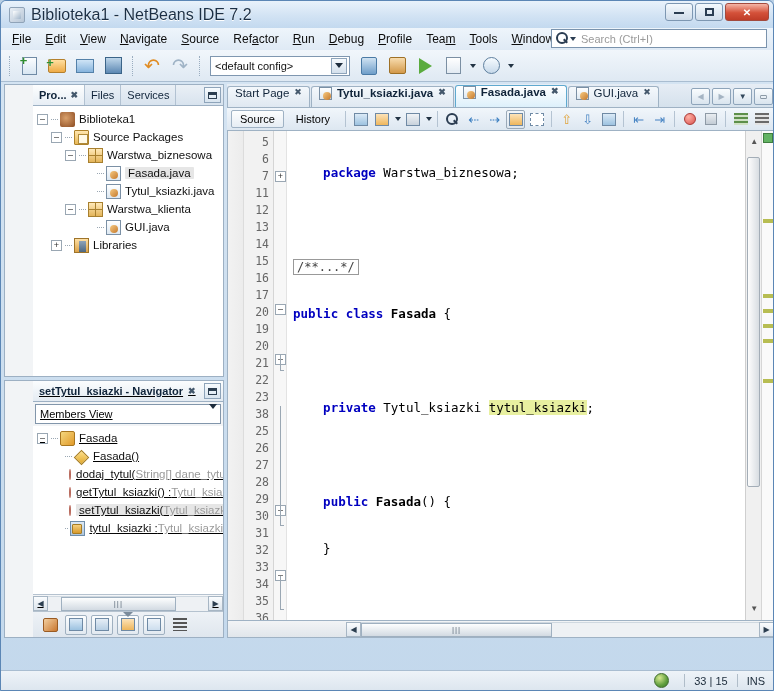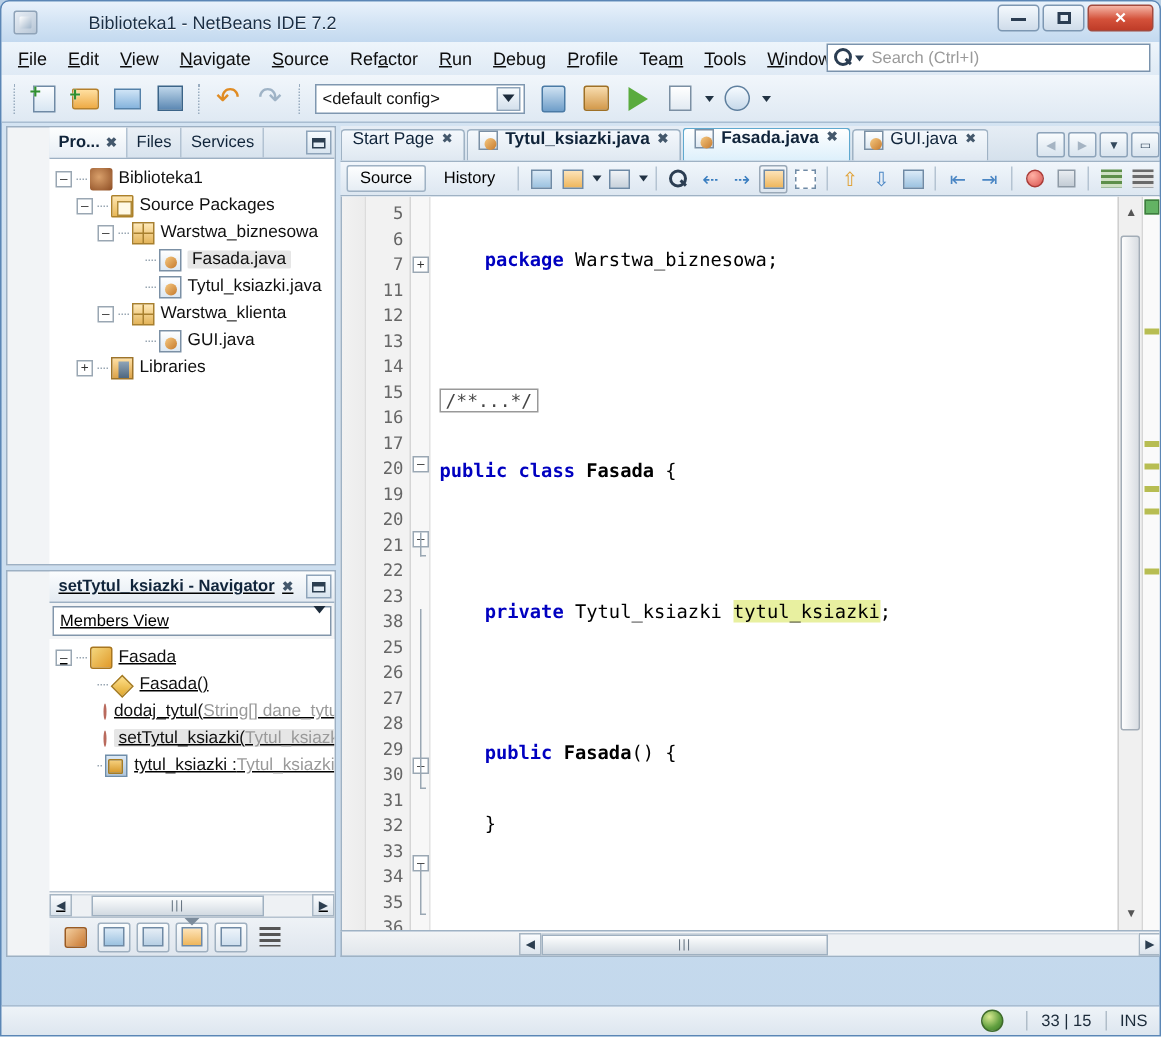--- a/index.html
+++ b/index.html
@@ -33,24 +33,23 @@
     width: 16px; height: 16px; margin-right: 6px;
     background: linear-gradient(135deg,#e8eef5,#b7c6d6);
     border: 1px solid #8fa3b8; border-radius: 2px;
     position: relative;
   }
   .title-icon:after{
     content:""; position:absolute; left:3px; top:3px; width:8px;height:8px;
     background:linear-gradient(135deg,#ffffff,#9fb4c9); border-radius:1px;
   }
   .title-text {
-    font-size: 12px; color: #1b2f45;
+    font-size: 16px; color: #1b2f45;
     text-shadow: 0 1px 0 #ffffff;
     white-space: nowrap;
-    margin-left: 28px;
   }
   .winbtns { position: absolute; right: 4px; top: 2px; display: flex; gap: 2px; }
   .winbtn {
     width: 28px; height: 18px;
     border: 1px solid #7d97b2; border-radius: 3px;
     background: linear-gradient(180deg,#f4f9fd,#cfdcea);
     display: flex; align-items: center; justify-content: center;
     font-size: 10px; color: #2b3d52;
   }
   .winbtn.close {
@@ -521,20 +520,27 @@
               <span class="tdash"></span>
             <span class="i-ctor"></span>
             <span style="margin-left:4px;">Fasada()</span>
           </div>
           <div class="trow indent1">
             <span class="tog empty"></span>
               <span class="tdash"></span>
             <span class="i-method"></span>
             <span style="margin-left:3px;">dodaj_tytul(</span>
               <span class="dim">String[] dane_tytu</span>
+          </div>
+          <div class="trow indent1">
+            <span class="tog empty"></span>
+              <span class="tdash"></span>
+            <span class="i-method"></span>
+            <span style="margin-left:3px;">getTytul_ksiazki() : </span>
+              <span class="dim">Tytul_ksiaz</span>
           </div>
           <div class="trow indent1">
             <span class="tog empty"></span>
               <span class="tdash"></span>
             <span class="i-method"></span>
             <span class="sel" style="margin-left:3px;padding-right:0;"><span>setTytul_ksiazki(</span><span class="dim">Tytul_ksiazki v</span></span>
           </div>
           <div class="trow indent1">
             <span class="tog empty"></span>
               <span class="tdash"></span>

